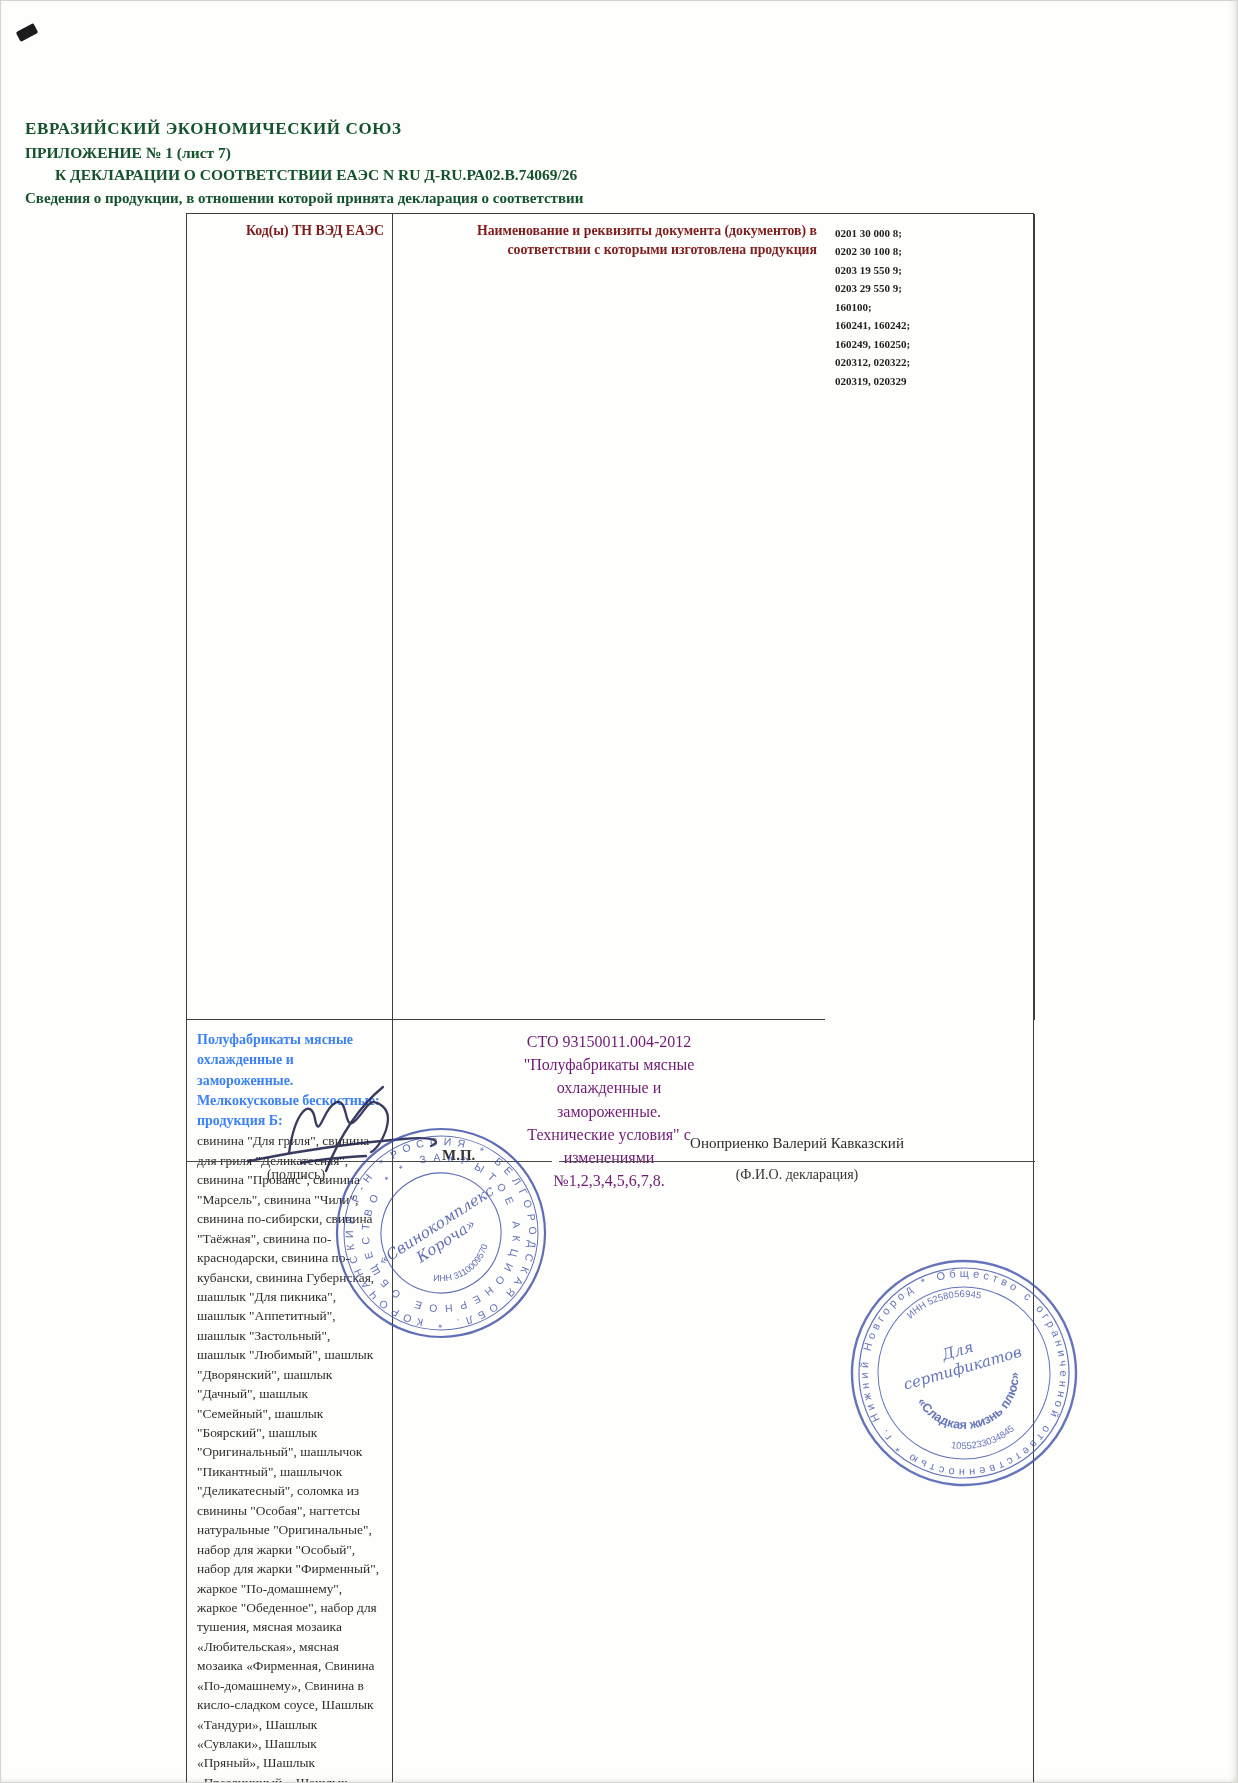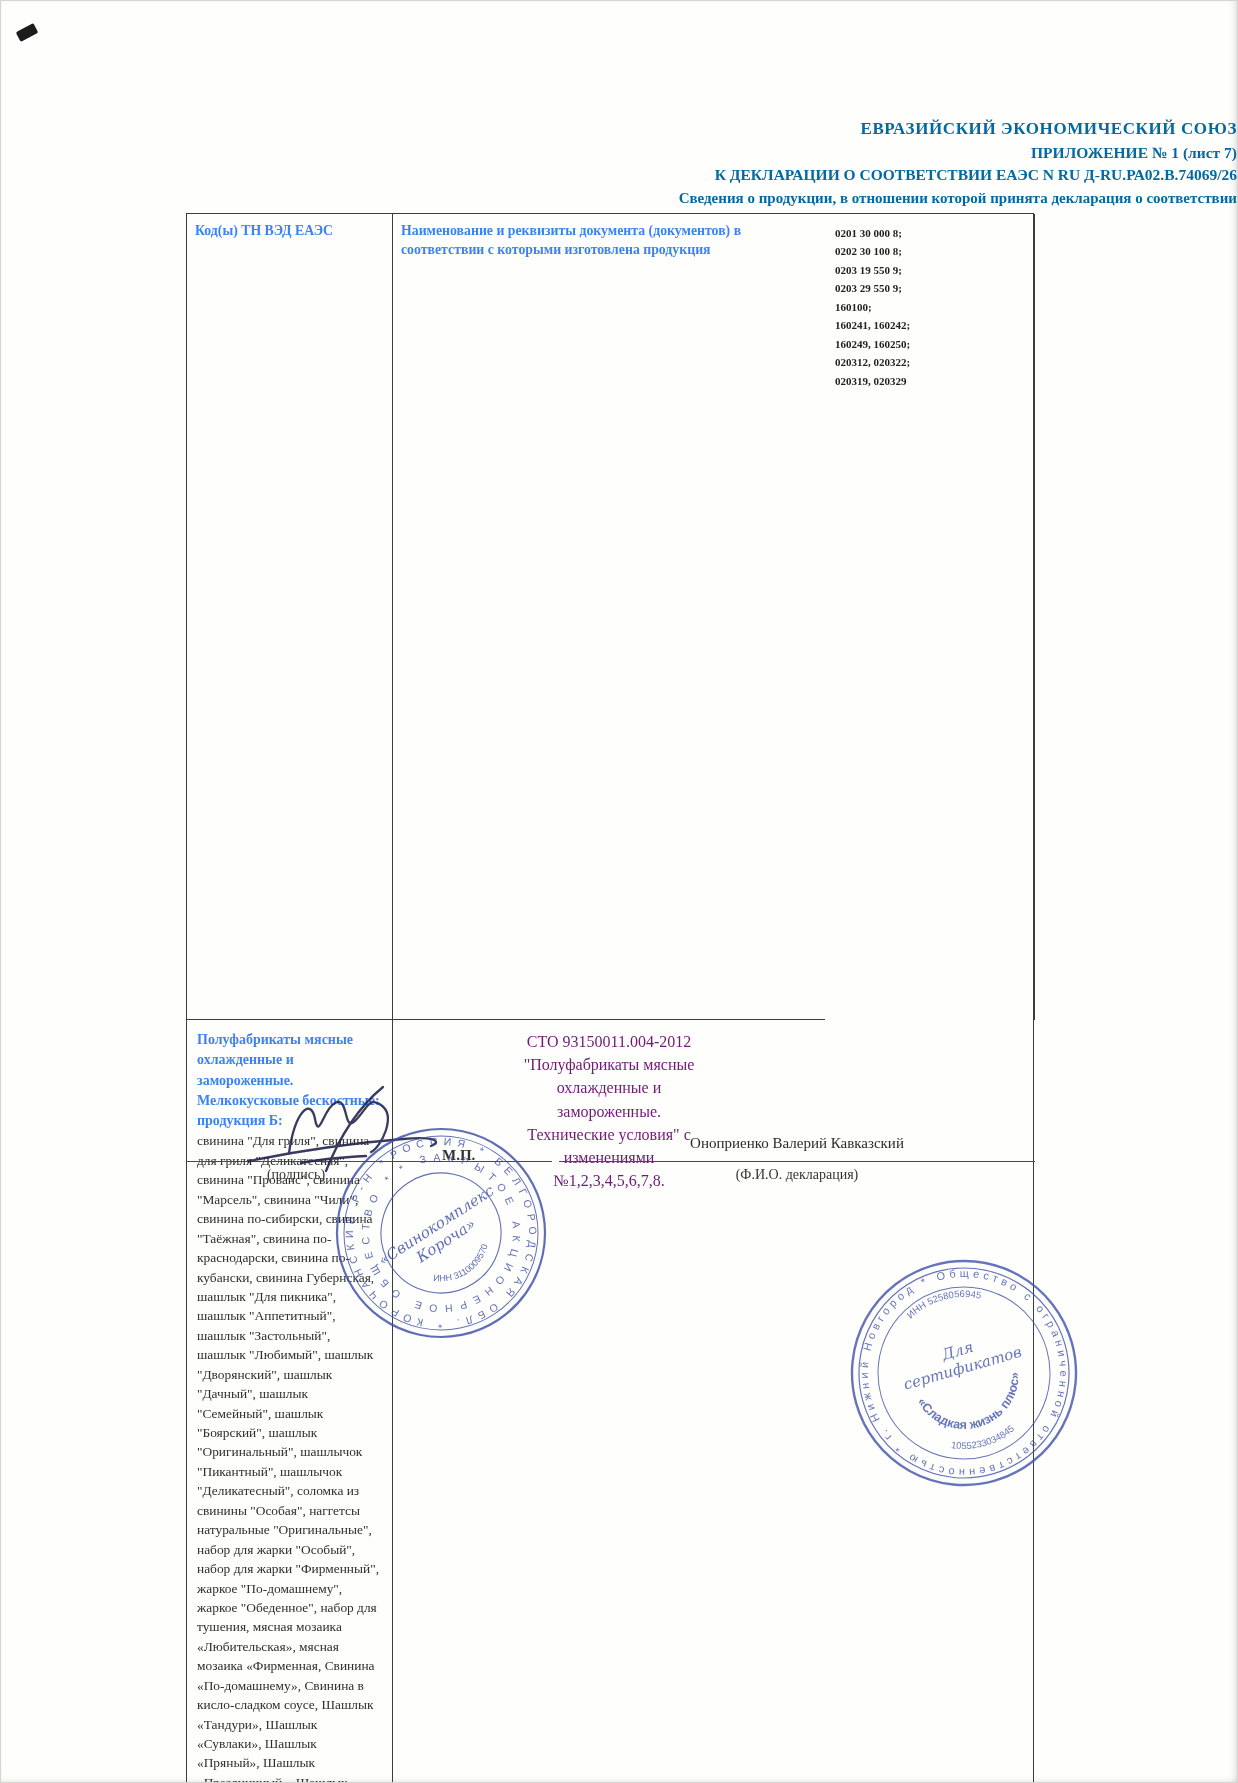--- a/index.html
+++ b/index.html
@@ -5,34 +5,34 @@
   *{box-sizing:border-box;}
   html,body{margin:0;padding:0;background:#b8b8b5;}
   .page{
     position:relative;width:1238px;height:1783px;margin:0 auto;
     background:#fefefc;color:#2e2e2e;overflow:hidden;
     font-family:"Liberation Serif","DejaVu Serif",serif;
     border:1px solid #d6d6d0;
     box-shadow:inset -6px 0 10px -6px rgba(0,0,0,.18), inset 0 -4px 8px -5px rgba(0,0,0,.12);
   }
   .corner-mark{position:absolute;left:16px;top:26px;width:20px;height:11px;background:#1c1c1c;transform:rotate(-28deg);border-radius:2px;}
-  .hdr{position:absolute;left:0;right:0;text-align:right;font-weight:bold;color:#0369a1;padding-left:24px;}
+  .hdr{position:absolute;left:0;right:0;text-align:left;font-weight:bold;color:#14532d;padding-left:24px;}
   .h1{top:118px;font-size:17px;letter-spacing:.6px;}
   .h2{top:143px;font-size:15.5px;}
-  .h3{top:165px;font-size:15.5px;}
+  .h3{top:165px;font-size:15.5px;margin-left:30px;}
   .h4{top:189px;font-size:15px;}
 
   .tbl{
     position:absolute;left:185px;top:212px;width:848px;
     display:grid;grid-template-columns:206px 432px 210px;
     border:1.5px solid #3c3c3c;
   }
   .cell{border-right:1px solid #3c3c3c;padding:6px 10px;}
   .cell.last{border-right:none;}
-  .th{border-bottom:1px solid #3c3c3c;font-weight:bold;text-align:left;font-size:13.8px;line-height:1.35;padding:8px 8px;color:#3b82f6;}
+  .th{border-bottom:1px solid #3c3c3c;font-weight:bold;text-align:right;font-size:13.8px;line-height:1.35;padding:8px 8px;color:#7f1d1d;}
   .td{min-height:806px;}
   .codes{font-weight:bold;font-size:11px;line-height:1.68;white-space:pre-line;padding-top:10px;color:#222;}
   .prod{font-size:13.4px;line-height:1.45;padding-top:10px;}
   .prod .b{font-weight:bold;font-size:14px;color:#3b82f6;}
   .docref{text-align:center;font-size:16px;line-height:1.45;white-space:pre-line;padding-top:10px;color:#701a75;}
 
   .rule{position:absolute;height:0;border-top:1.2px solid #4a4a4a;}
   .rule-sign{left:185px;width:366px;top:1160px;}
   .rule-name{left:558px;width:476px;top:1160px;}
   .lbl{position:absolute;font-size:14px;color:#333;}

